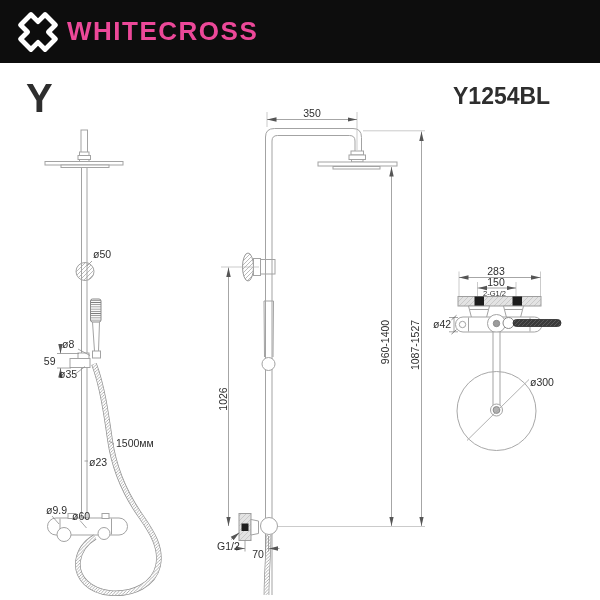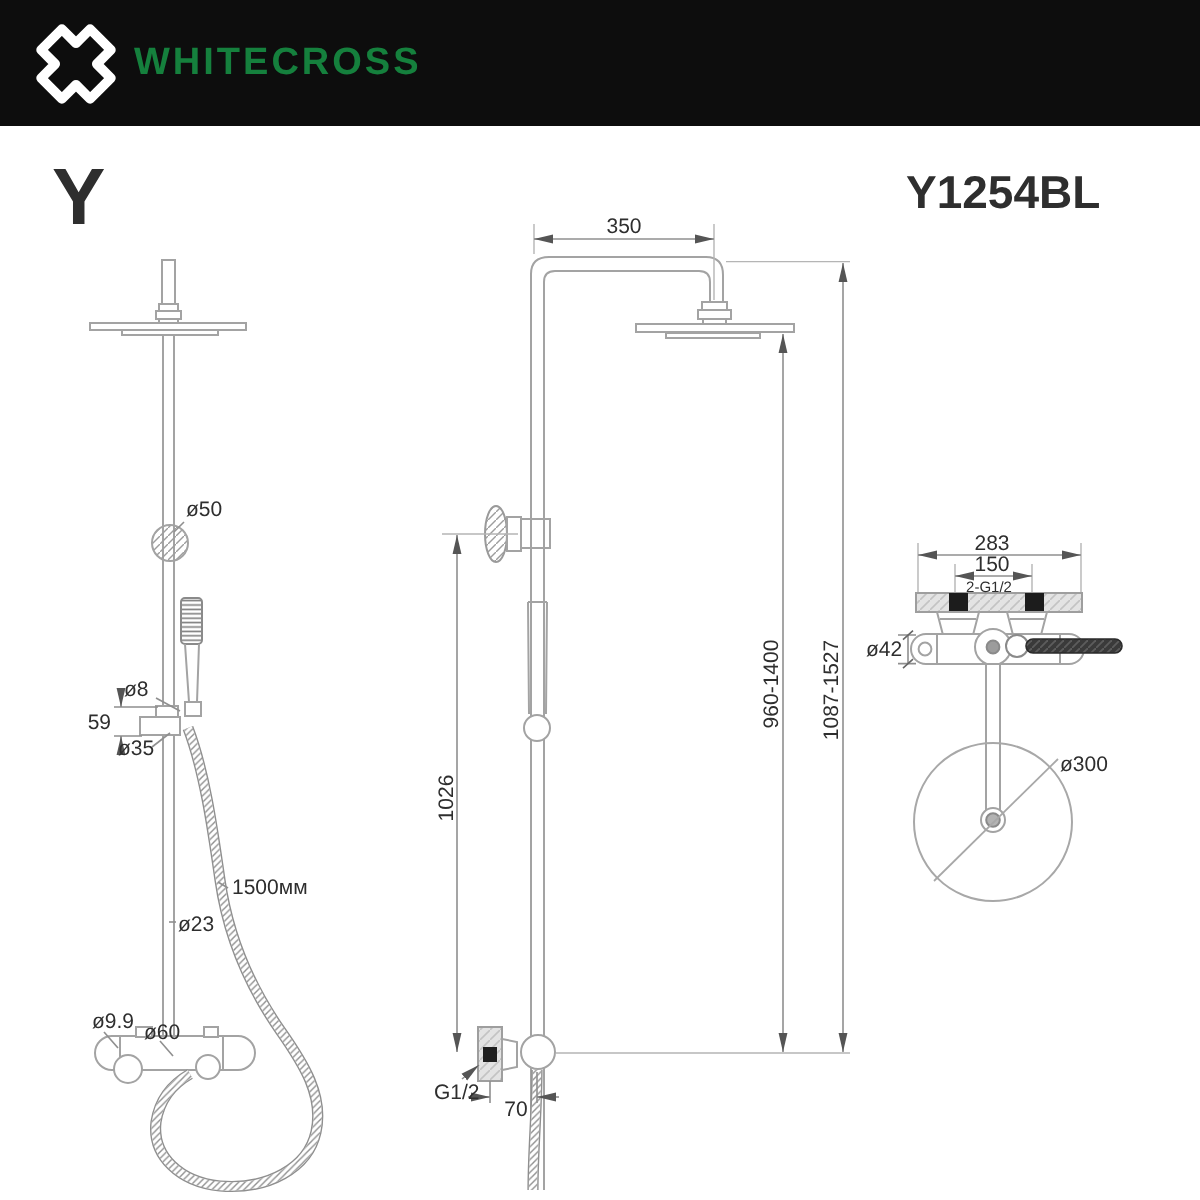--- a/index.html
+++ b/index.html
@@ -1,21 +1,21 @@
 <!DOCTYPE html>
 <html><head>
 <meta charset="utf-8">
 <style>
   html,body{margin:0;padding:0;background:#ffffff;}
   .page{position:relative;width:600px;height:600px;background:#ffffff;overflow:hidden;
         font-family:"Liberation Sans",sans-serif;}
   header{position:absolute;left:0;top:0;width:600px;height:63px;background:#0d0d0d;
          display:flex;align-items:center;box-sizing:border-box;padding-left:17px;}
   .logo{width:42px;height:42px;flex:0 0 auto;}
-  .brand{color:#15803d;font-size:19px;font-weight:700;letter-spacing:1.5px;margin-left:8px;
+  .brand{color:#ec4899;font-size:26px;font-weight:700;letter-spacing:1.5px;margin-left:8px;
          font-family:"Liberation Sans",sans-serif;}
   svg.drawing{position:absolute;left:0;top:0;width:600px;height:600px;}
   text{font-family:"Liberation Sans",sans-serif;fill:#2e2e2e;}
   .dim{font-size:10.5px;}
   .dimsm{font-size:7.5px;}
 </style>
 </head>
 <body>
 
 <div class="page">

